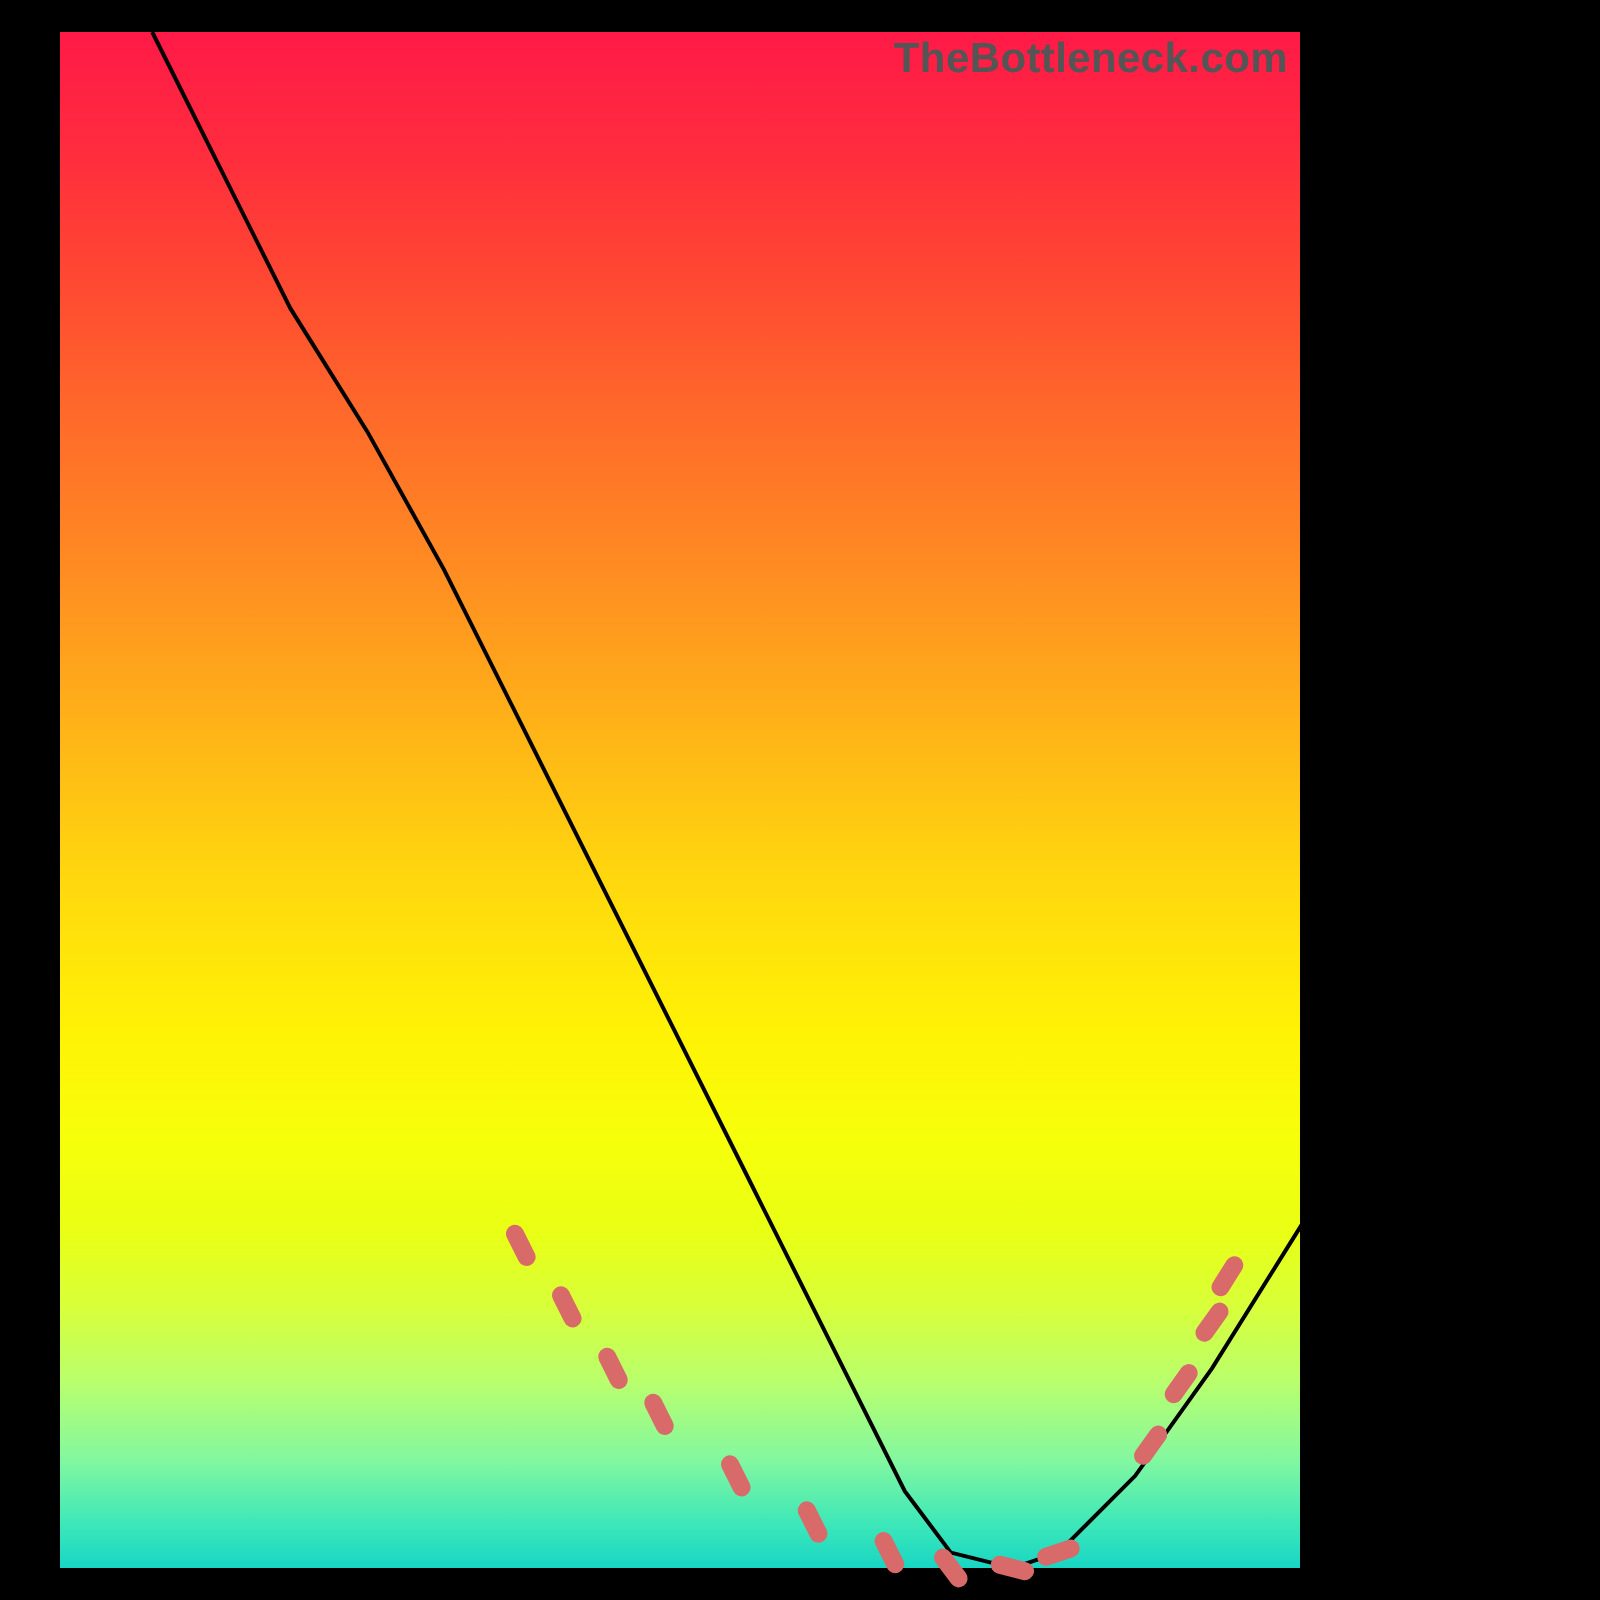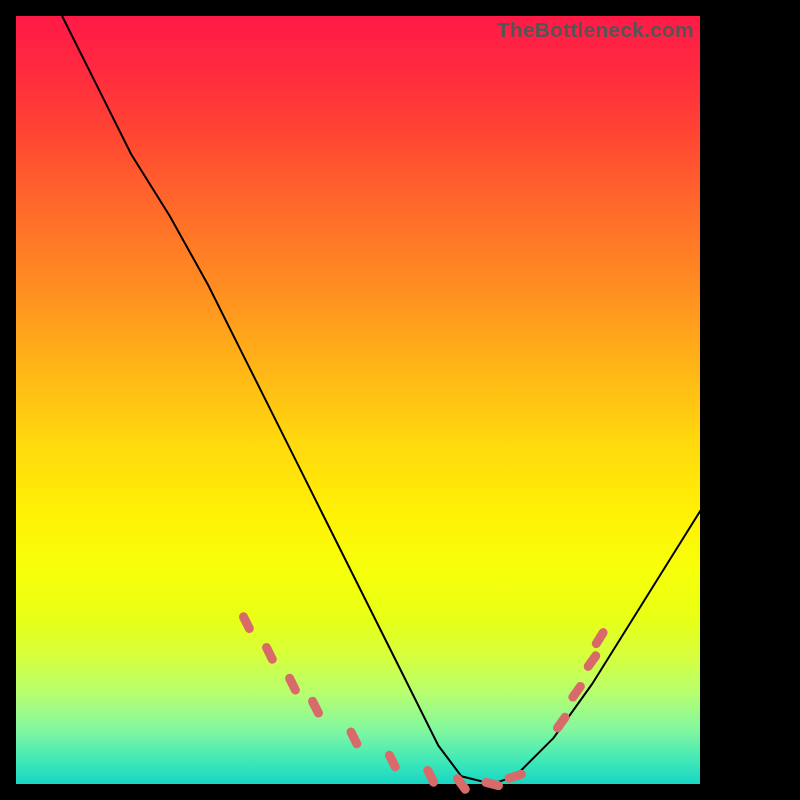--- a/index.html
+++ b/index.html
@@ -12,23 +12,23 @@
     font-family: Arial, Helvetica, sans-serif;
   }
   .frame {
     position: relative;
     width: 800px;
     height: 800px;
     background: #000;
   }
   .plot-area {
     position: absolute;
-    left: 16px;
+    left: 30px;
     top: 16px;
-    width: 684px;
+    width: 620px;
     height: 768px;
     background: linear-gradient(to bottom,
       #ff1a47 0%,
       #ff2a3f 7%,
       #ff4433 15%,
       #ff6a2a 25%,
       #ff8c22 35%,
       #ffb218 45%,
       #ffd70e 55%,
       #fff205 65%,

